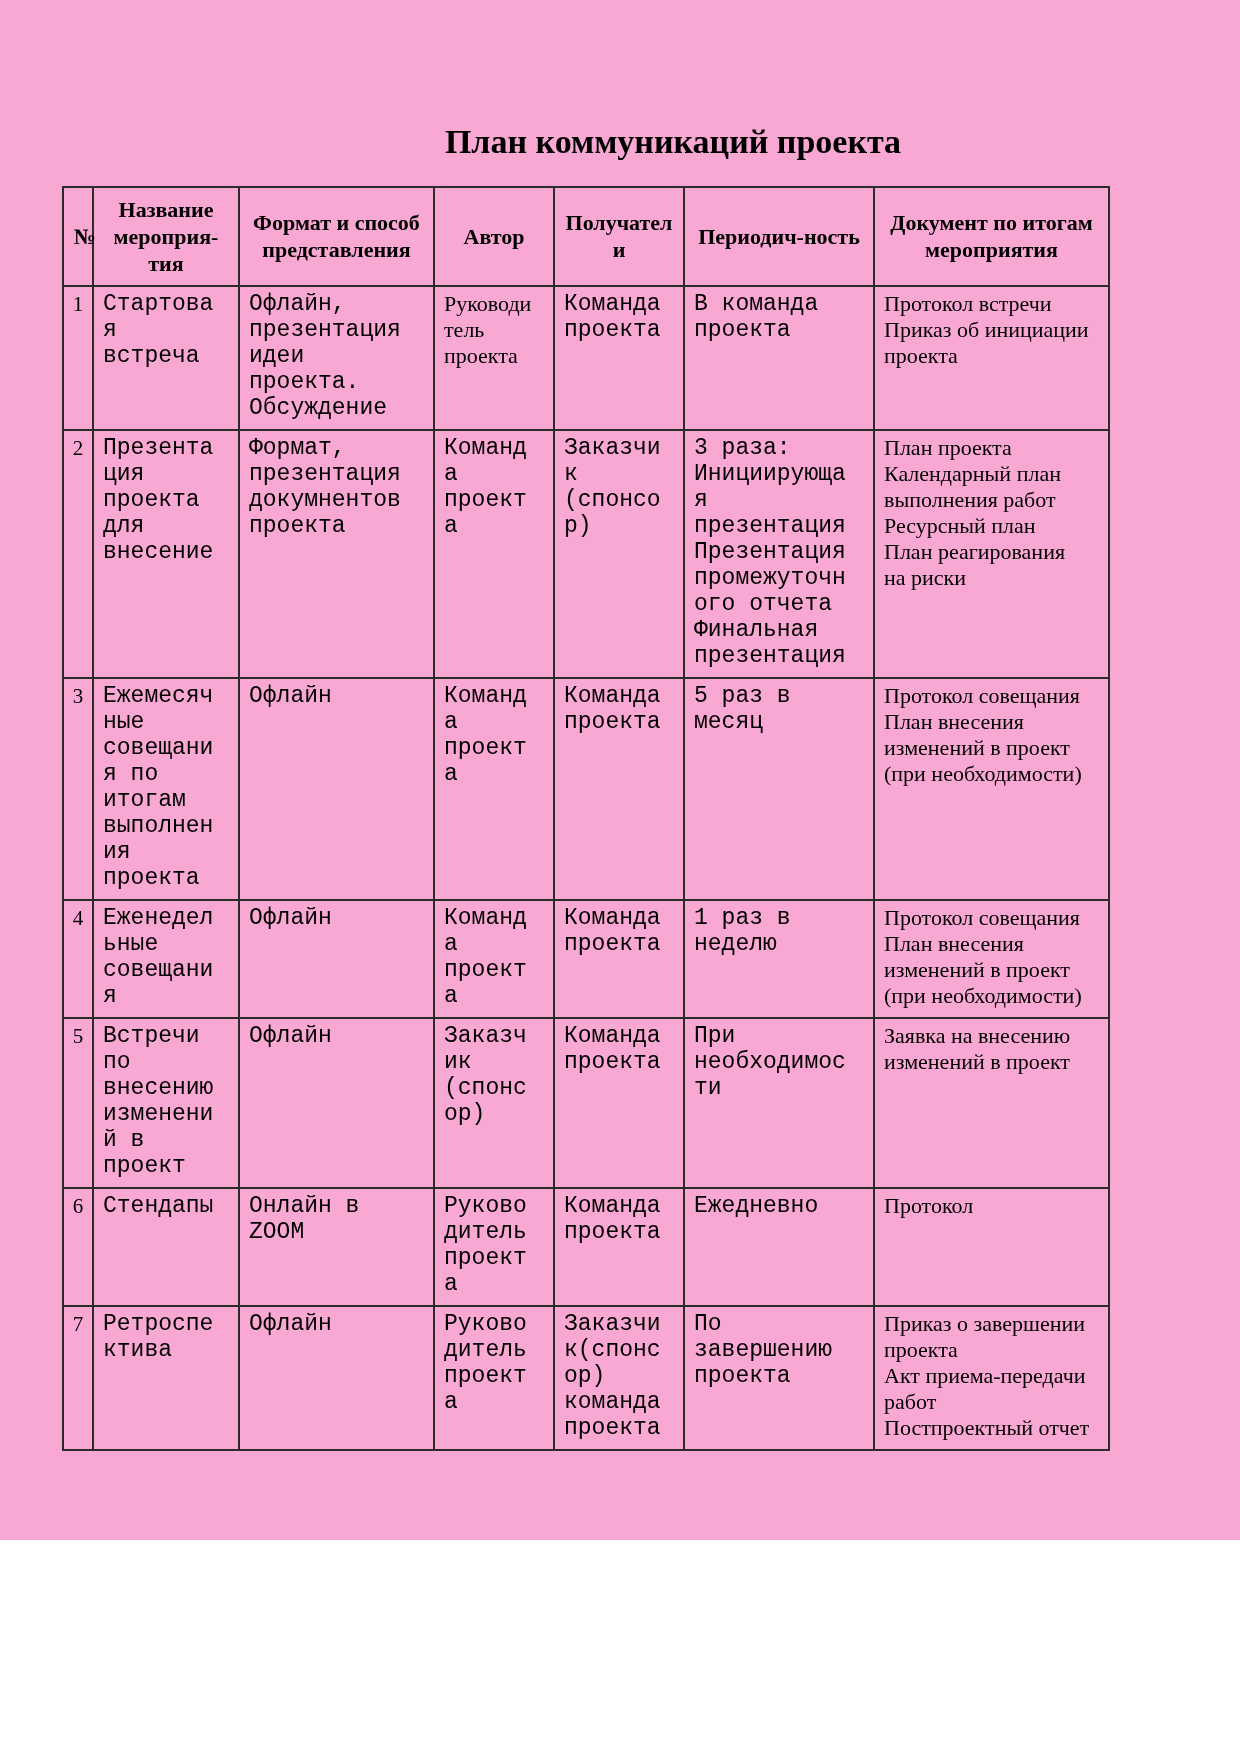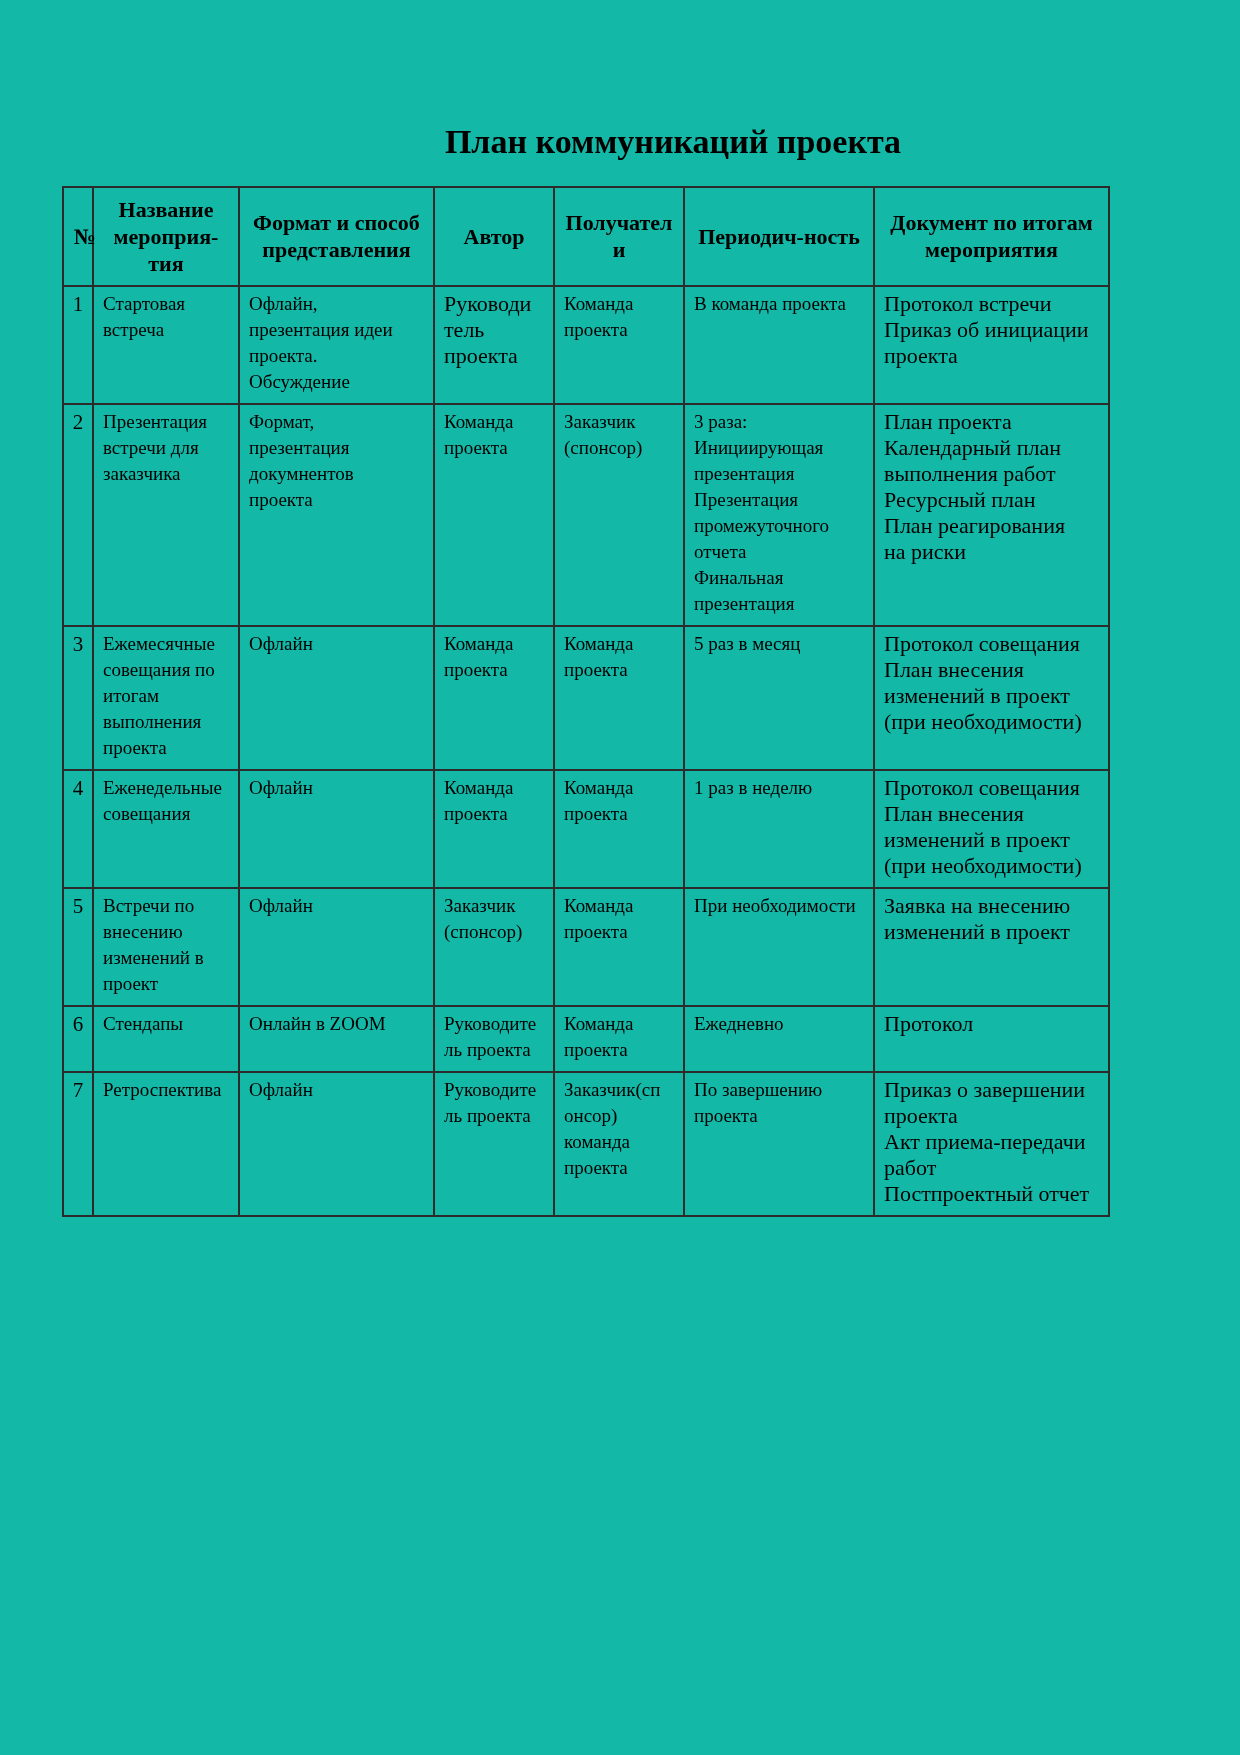--- a/index.html
+++ b/index.html
@@ -3,22 +3,22 @@
 <meta charset="utf-8">
 <style>
   html, body {
     margin: 0;
     padding: 0;
     background: #ffffff;
   }
   .page {
     position: relative;
     width: 1240px;
-    height: 1755px;
-    background: #14b8a6;
+    height: 1540px;
+    background: #f9a8d4;
     overflow: hidden;
   }
   .doc-title {
     margin: 122px 0 23px 106px;
     text-align: center;
     font-family: "Liberation Serif", serif;
     font-weight: bold;
     font-size: 34px;
     line-height: 1.2;
     color: #000000;
@@ -40,22 +40,22 @@
     font-weight: bold;
     font-size: 22px;
     line-height: 27px;
     text-align: center;
     vertical-align: middle;
     padding: 8px 10px;
     overflow-wrap: break-word;
     word-break: break-word;
   }
   .comm-table td {
-    font-family: Liberation Serif, serif;
-    font-size: 19px;
+    font-family: Liberation Mono, monospace;
+    font-size: 23px;
     line-height: 26px;
     text-align: left;
     vertical-align: top;
     padding: 4px 16px 8px 9px;
     white-space: pre-line;
     overflow-wrap: break-word;
     word-break: break-word;
   }
   .comm-table td.serif {
     font-family: "Liberation Serif", serif;
@@ -104,21 +104,21 @@
         <td>Стартовая встреча</td>
         <td>Офлайн, презентация идеи проекта. Обсуждение</td>
         <td class="serif">Руководитель проекта</td>
         <td>Команда проекта</td>
         <td>В команда проекта</td>
         <td class="serif docs">Протокол встречи
 Приказ об инициации проекта</td>
       </tr>
       <tr>
         <td class="num">2</td>
-        <td>Презентация встречи для заказчика</td>
+        <td>Презентация проекта для внесение</td>
         <td>Формат, презентация докумнентов проекта</td>
         <td>Команда проекта</td>
         <td>Заказчик (спонсор)</td>
         <td>3 раза:
 Инициирующая презентация
 Презентация промежуточного отчета
 Финальная презентация</td>
         <td class="serif docs">План проекта
 Календарный план выполнения работ
 Ресурсный план

